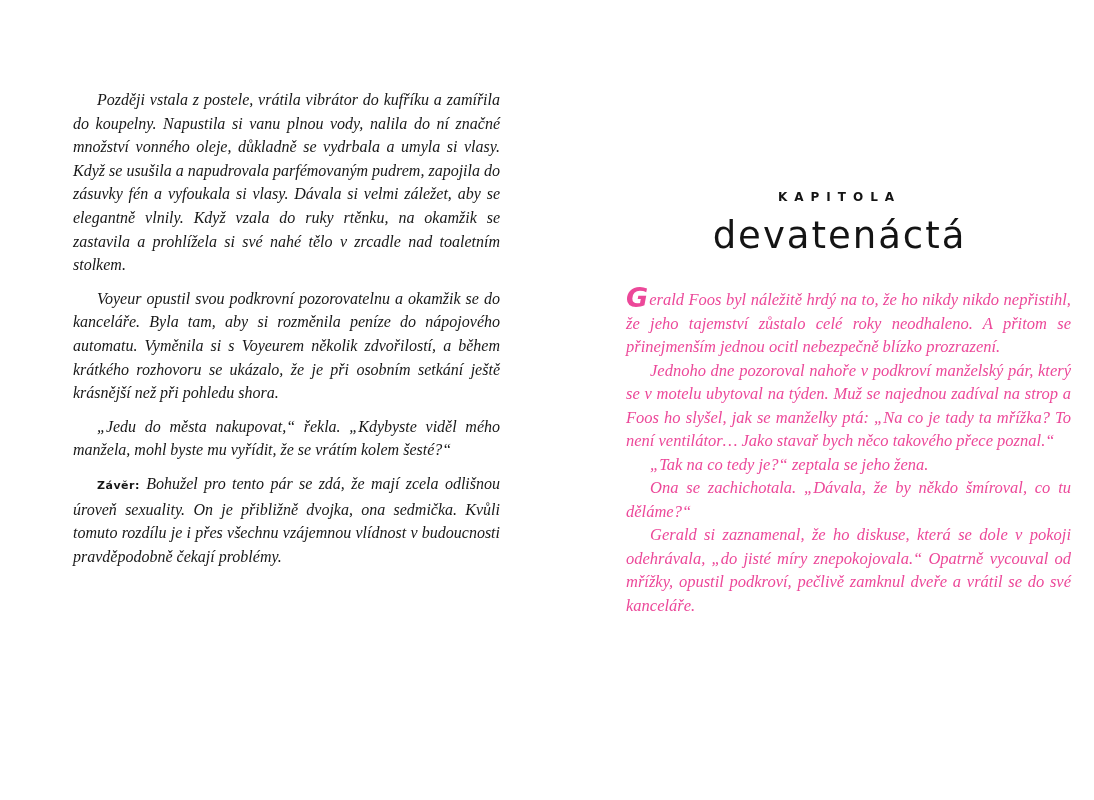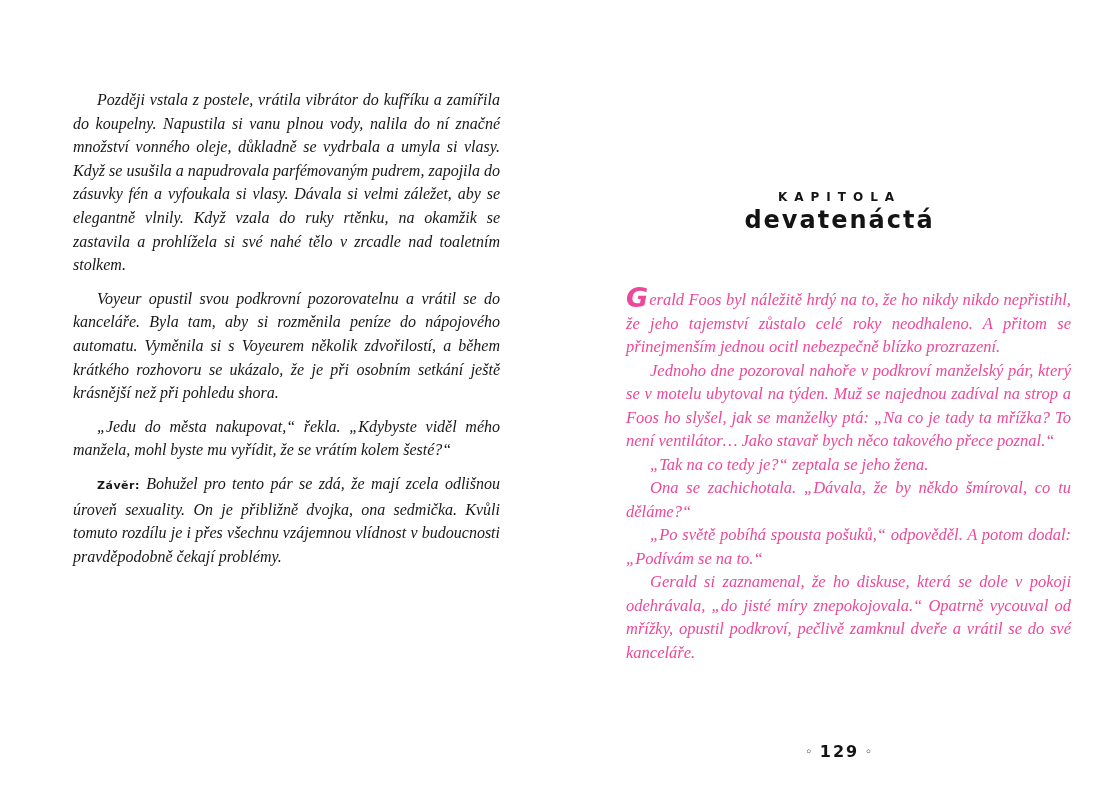--- a/index.html
+++ b/index.html
@@ -39,22 +39,22 @@
   .chapter{
     position:absolute; left:617px; top:190px; width:445px;
     text-align:center; color:#141414;
     font-family:"DejaVu Sans",sans-serif;
   }
   .chapter .kapitola{
     font-weight:bold; font-size:12px; letter-spacing:7px;
     display:block;
   }
   .chapter .number-word{
-    display:block; margin-top:2px;
-    font-weight:bold; font-size:24px; letter-spacing:2px;
+    display:block; margin-top:10px;
+    font-weight:normal; font-size:37px; letter-spacing:2px;
   }
   
   .right-body{
     position:absolute; left:626px; top:288px; width:445px;
     font-family:"Liberation Serif","DejaVu Serif",serif;
     font-size:16.5px; line-height:23.5px;
     text-align:justify;
     color:#ec4899;
     font-style:italic;
   }
@@ -79,36 +79,32 @@
   .folio .ring{ font-size:10px; vertical-align:2px; padding:0 6px;}
 </style>
 </head>
 <body>
 
 <div class="spread">
 
 
   <div class="left-body">
     <p>Později vstala z postele, vrátila vibrátor do kufříku a zamířila do koupelny. Napustila si vanu plnou vody, nalila do ní značné množství vonného oleje, důkladně se vydrbala a umyla si vlasy. Když se usušila a napudrovala parfémovaným pudrem, zapojila do zásuvky fén a vyfoukala si vlasy. Dávala si velmi záležet, aby se elegantně vlnily. Když vzala do ruky rtěnku, na okamžik se zastavila a prohlížela si své nahé tělo v zrcadle nad toaletním stolkem.</p>
-    <p>Voyeur opustil svou podkrovní pozorovatelnu a vrátil se do kanceláře. Byla tam, aby si rozměnila peníze do nápojového automatu. Vyměnila si s Voyeurem několik zdvořilostí, a během krátkého rozhovoru se ukázalo, že je při osobním setkání ještě krásnější než při pohledu shora.</p>
+    <p>Voyeur opustil svou podkrovní pozorovatelnu a okamžik se do kanceláře. Byla tam, aby si rozměnila peníze do nápojového automatu. Vyměnila si s Voyeurem několik zdvořilostí, a během krátkého rozhovoru se ukázalo, že je při osobním setkání ještě krásnější než při pohledu shora.</p>
     <p>„Jedu do města nakupovat,“ řekla. „Kdybyste viděl mého manžela, mohl byste mu vyřídit, že se vrátím kolem šesté?“</p>
     <p><span class="zaver-label">Závěr:</span><span> Bohužel pro tento pár se zdá, že mají zcela odlišnou úroveň sexuality. On je přibližně dvojka, ona sedmička. Kvůli tomuto rozdílu je i přes všechnu vzájemnou vlídnost v budoucnosti pravděpodobně čekají problémy.</span></p>
   </div>
 
   <div class="chapter">
     <span class="kapitola">KAPITOLA</span>
     <span class="number-word">devatenáctá</span>
   </div>
 
   <div class="right-body">
     <p class="first"><span class="drop-initial">G</span><span>erald Foos byl náležitě hrdý na to, že ho nikdy nikdo nepřistihl, že jeho tajemství zůstalo celé roky neodhaleno. A přitom se přinejmenším jednou ocitl nebezpečně blízko prozrazení.</span></p>
     <p>Jednoho dne pozoroval nahoře v podkroví manželský pár, který se v motelu ubytoval na týden. Muž se najednou zadíval na strop a Foos ho slyšel, jak se manželky ptá: „Na co je tady ta mřížka? To není ventilátor… Jako stavař bych něco takového přece poznal.“</p>
     <p>„Tak na co tedy je?“ zeptala se jeho žena.</p>
     <p>Ona se zachichotala. „Dávala, že by někdo šmíroval, co tu děláme?“</p>
-    <p>„Po světě pobíhá spousta pošuků,“ odpověděl. A potom dodal: „Podívám se na to.“</p>
     <p>Gerald si zaznamenal, že ho diskuse, která se dole v pokoji odehrávala, „do jisté míry znepokojovala.“ Opatrně vycouval od mřížky, opustil podkroví, pečlivě zamknul dveře a vrátil se do své kanceláře.</p>
   </div>
 
-  <div class="folio">
-    <span class="ring">◦</span><span>129</span><span class="ring">◦</span>
-  </div>
 
 </div>
 
 </body></html>

